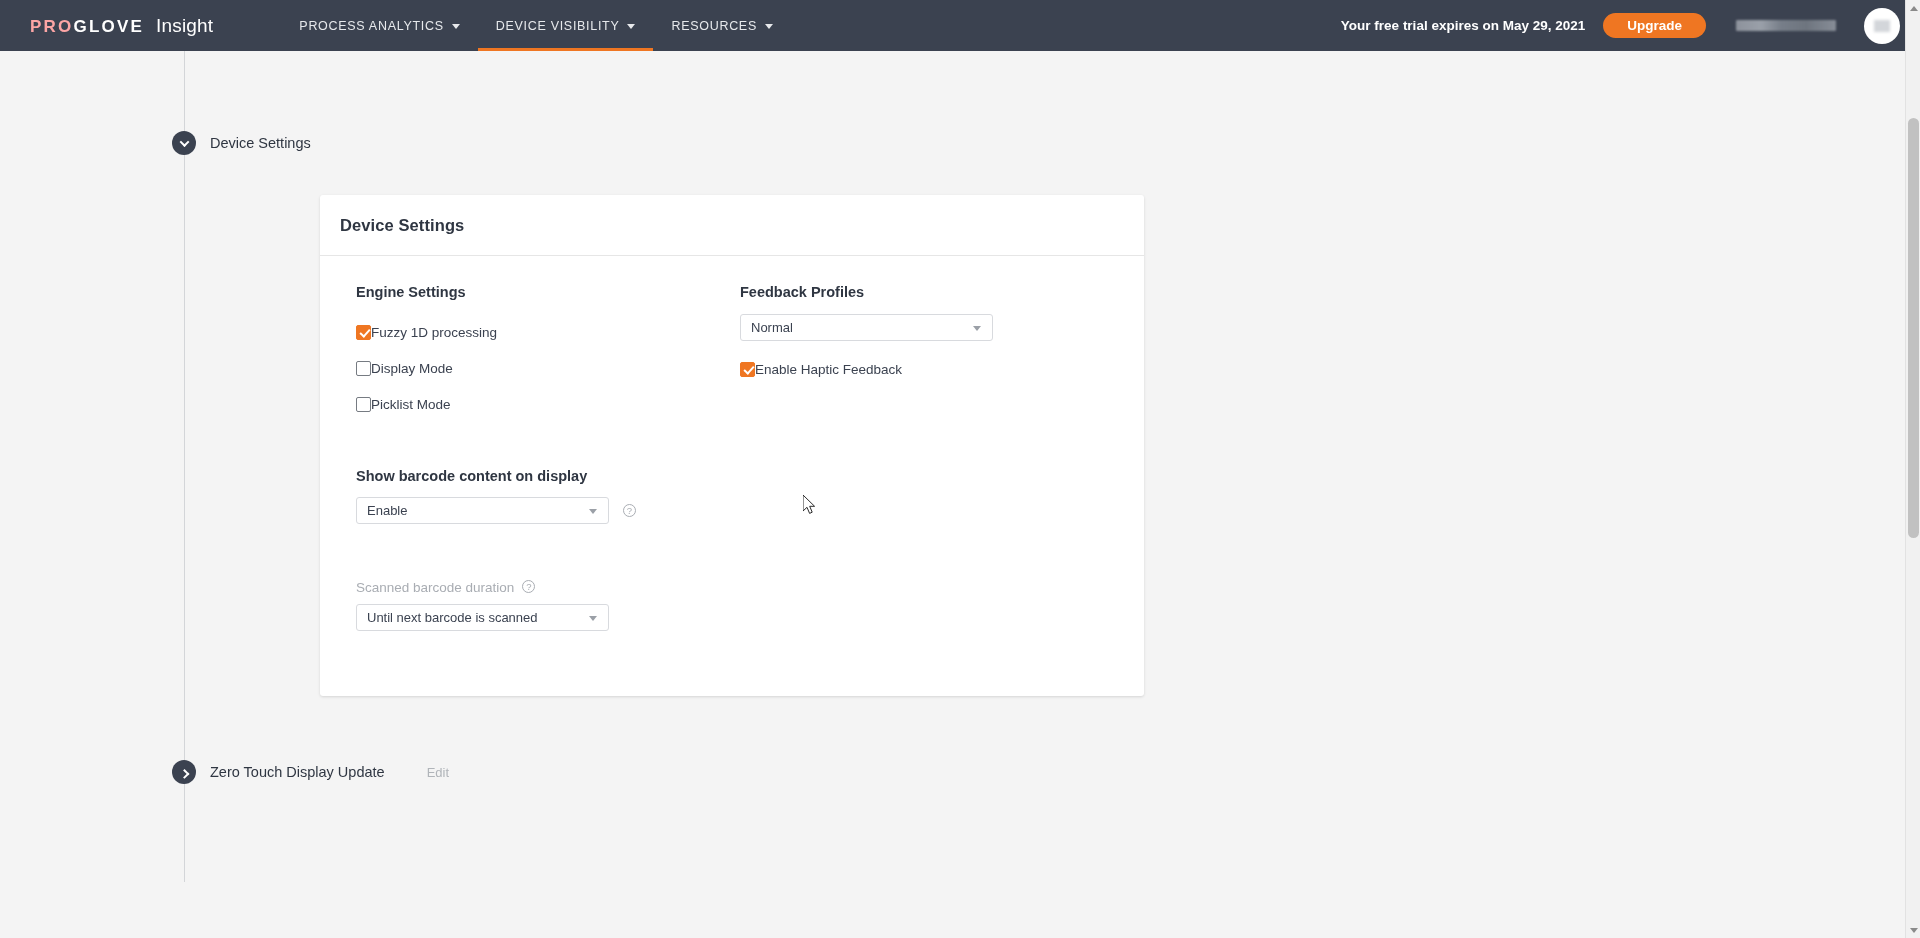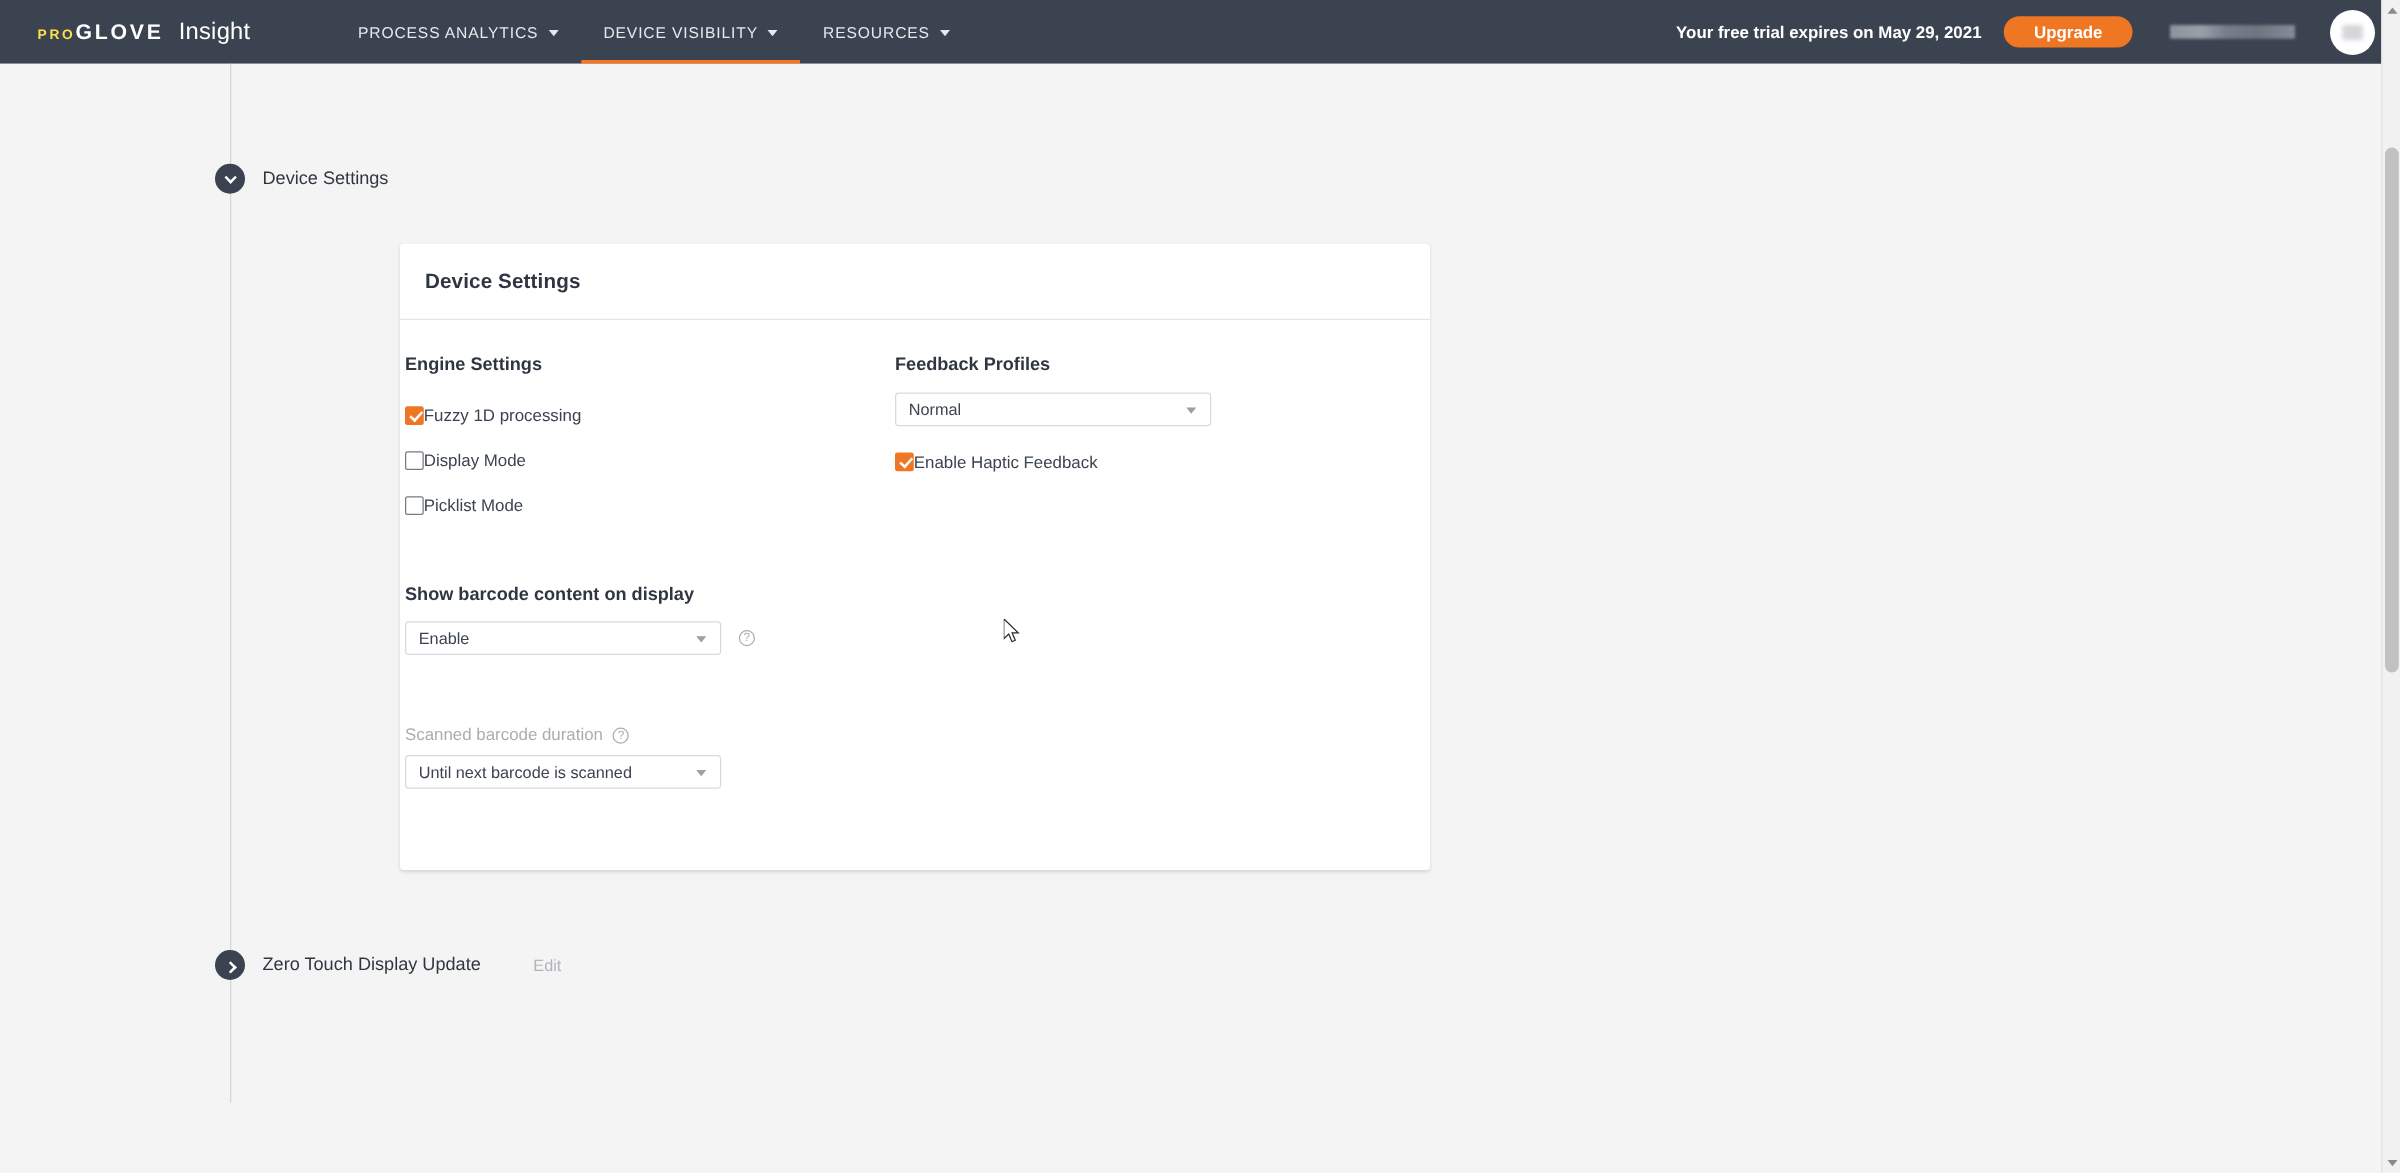--- a/index.html
+++ b/index.html
@@ -21,21 +21,21 @@
     height: 51px;
     background: #3b4250;
     display: flex;
     align-items: center;
     width: 1920px;
   }
   .brand {
     display: flex; align-items: baseline;
     margin-left: 30px;
   }
-  .brand .pro { color: #fde047; font-weight: bold; font-size: 11px; letter-spacing: 2.2px; }
+  .brand .pro { color: #fca5a5; font-weight: bold; font-size: 17px; letter-spacing: 2.2px; }
   .brand .glove { color: #ffffff; font-weight: bold; font-size: 17px; letter-spacing: 2.2px; }
   .brand .insight { color: #ffffff; font-size: 19px; margin-left: 12px; letter-spacing: .2px;}
 
   .nav {
     display: flex; align-items: center;
     margin-left: 68px;
     height: 51px;
   }
   .nav-item {
     position: relative;
@@ -157,21 +157,21 @@
     padding: 21px 0 20px 20px;
     border-bottom: 1px solid #e6e6e6;
   }
   .card-header h2 {
     font-size: 16.5px;
     font-weight: bold;
     color: #2f3642;
     letter-spacing: .1px;
   }
   .card-body {
-    padding: 28px 20px 44px 4px;
+    padding: 28px 20px 44px 36px;
     min-height: 440px;
     position: relative;
   }
   .cols { display: flex; }
   .col-left { width: 392px; }
   .col-right { width: 392px; }
 
   .group-title {
     font-size: 14.5px;
     font-weight: bold;
@@ -209,21 +209,21 @@
   .field-label {
     font-size: 14.5px;
     font-weight: bold;
     color: #2f3642;
     margin-bottom: 13px;
   }
   .field-label.muted {
     font-weight: normal;
     font-size: 13.5px;
     color: #a9adb3;
-    display: flex; align-items: flex-end; gap: 8px;
+    display: flex; align-items: flex-start; gap: 8px;
     margin-bottom: 9px;
   }
   .select {
     position: relative;
     width: 253px;
     height: 27px;
     border: 1px solid #d8dade;
     border-radius: 3px;
     background: #ffffff;
     display: flex; align-items: center;

